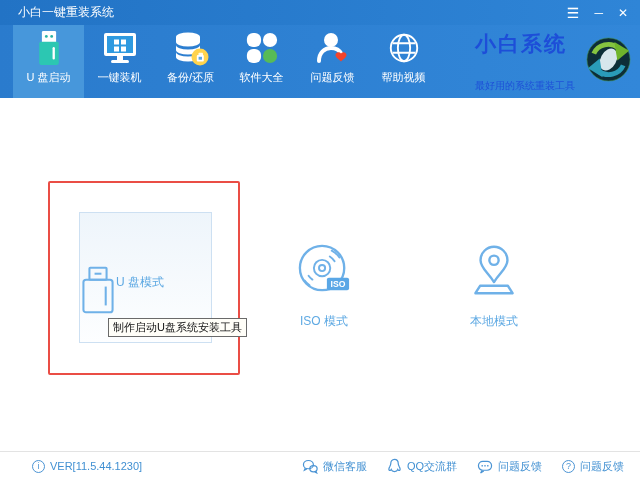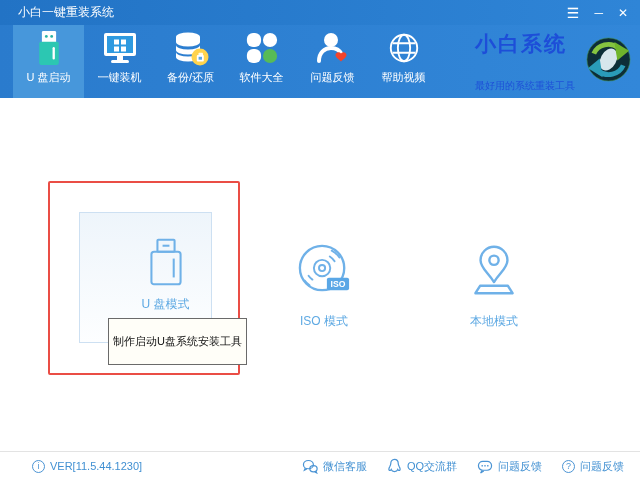--- a/index.html
+++ b/index.html
@@ -25,24 +25,24 @@
   .brand-text{color:#1d4ed8;margin-right:10px;}
   .brand-name{font-size:21px;font-weight:bold;letter-spacing:2px;}
   .brand-tagline{font-size:10px;margin-top:21px;opacity:.95;}
 
   
   .content{position:absolute;top:98px;left:0;width:640px;height:353px;background:#fff;}
   .annotation{position:absolute;left:48px;top:83px;width:188px;height:190px;
     border:2px solid #ea4d45;border-radius:2px;}
   .usb-card{position:absolute;left:79px;top:114px;width:133px;height:131px;box-sizing:border-box;
     border:1px solid #cde0f2;background:linear-gradient(180deg,#eef5fb,#fdfeff);
-    display:flex;flex-direction:column;align-items:center;cursor:pointer;padding-left:40px;}
+    display:flex;flex-direction:row;align-items:center;cursor:pointer;}
   .usb-card svg{margin-top:24px;}
   .mode-label{color:#5ea9e3;font-size:12px;text-align:center;margin-top:9px;white-space:nowrap;}
-  .tooltip{position:absolute;left:108px;top:220px;height:15px;line-height:15px;padding:15px 4px;
+  .tooltip{position:absolute;left:108px;top:220px;height:15px;line-height:15px;padding:1px 4px;
     border:1px solid #6a6a6a;background:#fffef8;font-size:11px;color:#111;white-space:nowrap;z-index:5;}
   .mode{position:absolute;display:flex;flex-direction:column;align-items:center;cursor:pointer;gap:8px;}
   .mode-iso{left:282px;top:144px;width:84px;}
   .mode-local{left:452px;top:146px;width:84px;}
 
   
   .statusbar{position:absolute;left:0;bottom:0;width:640px;height:29px;box-sizing:border-box;
     border-top:1px solid #e3e3e3;background:#fff;display:flex;align-items:center;
     color:#4190d2;font-size:11px;}
   .version{display:flex;align-items:center;gap:5px;margin-left:32px;}

